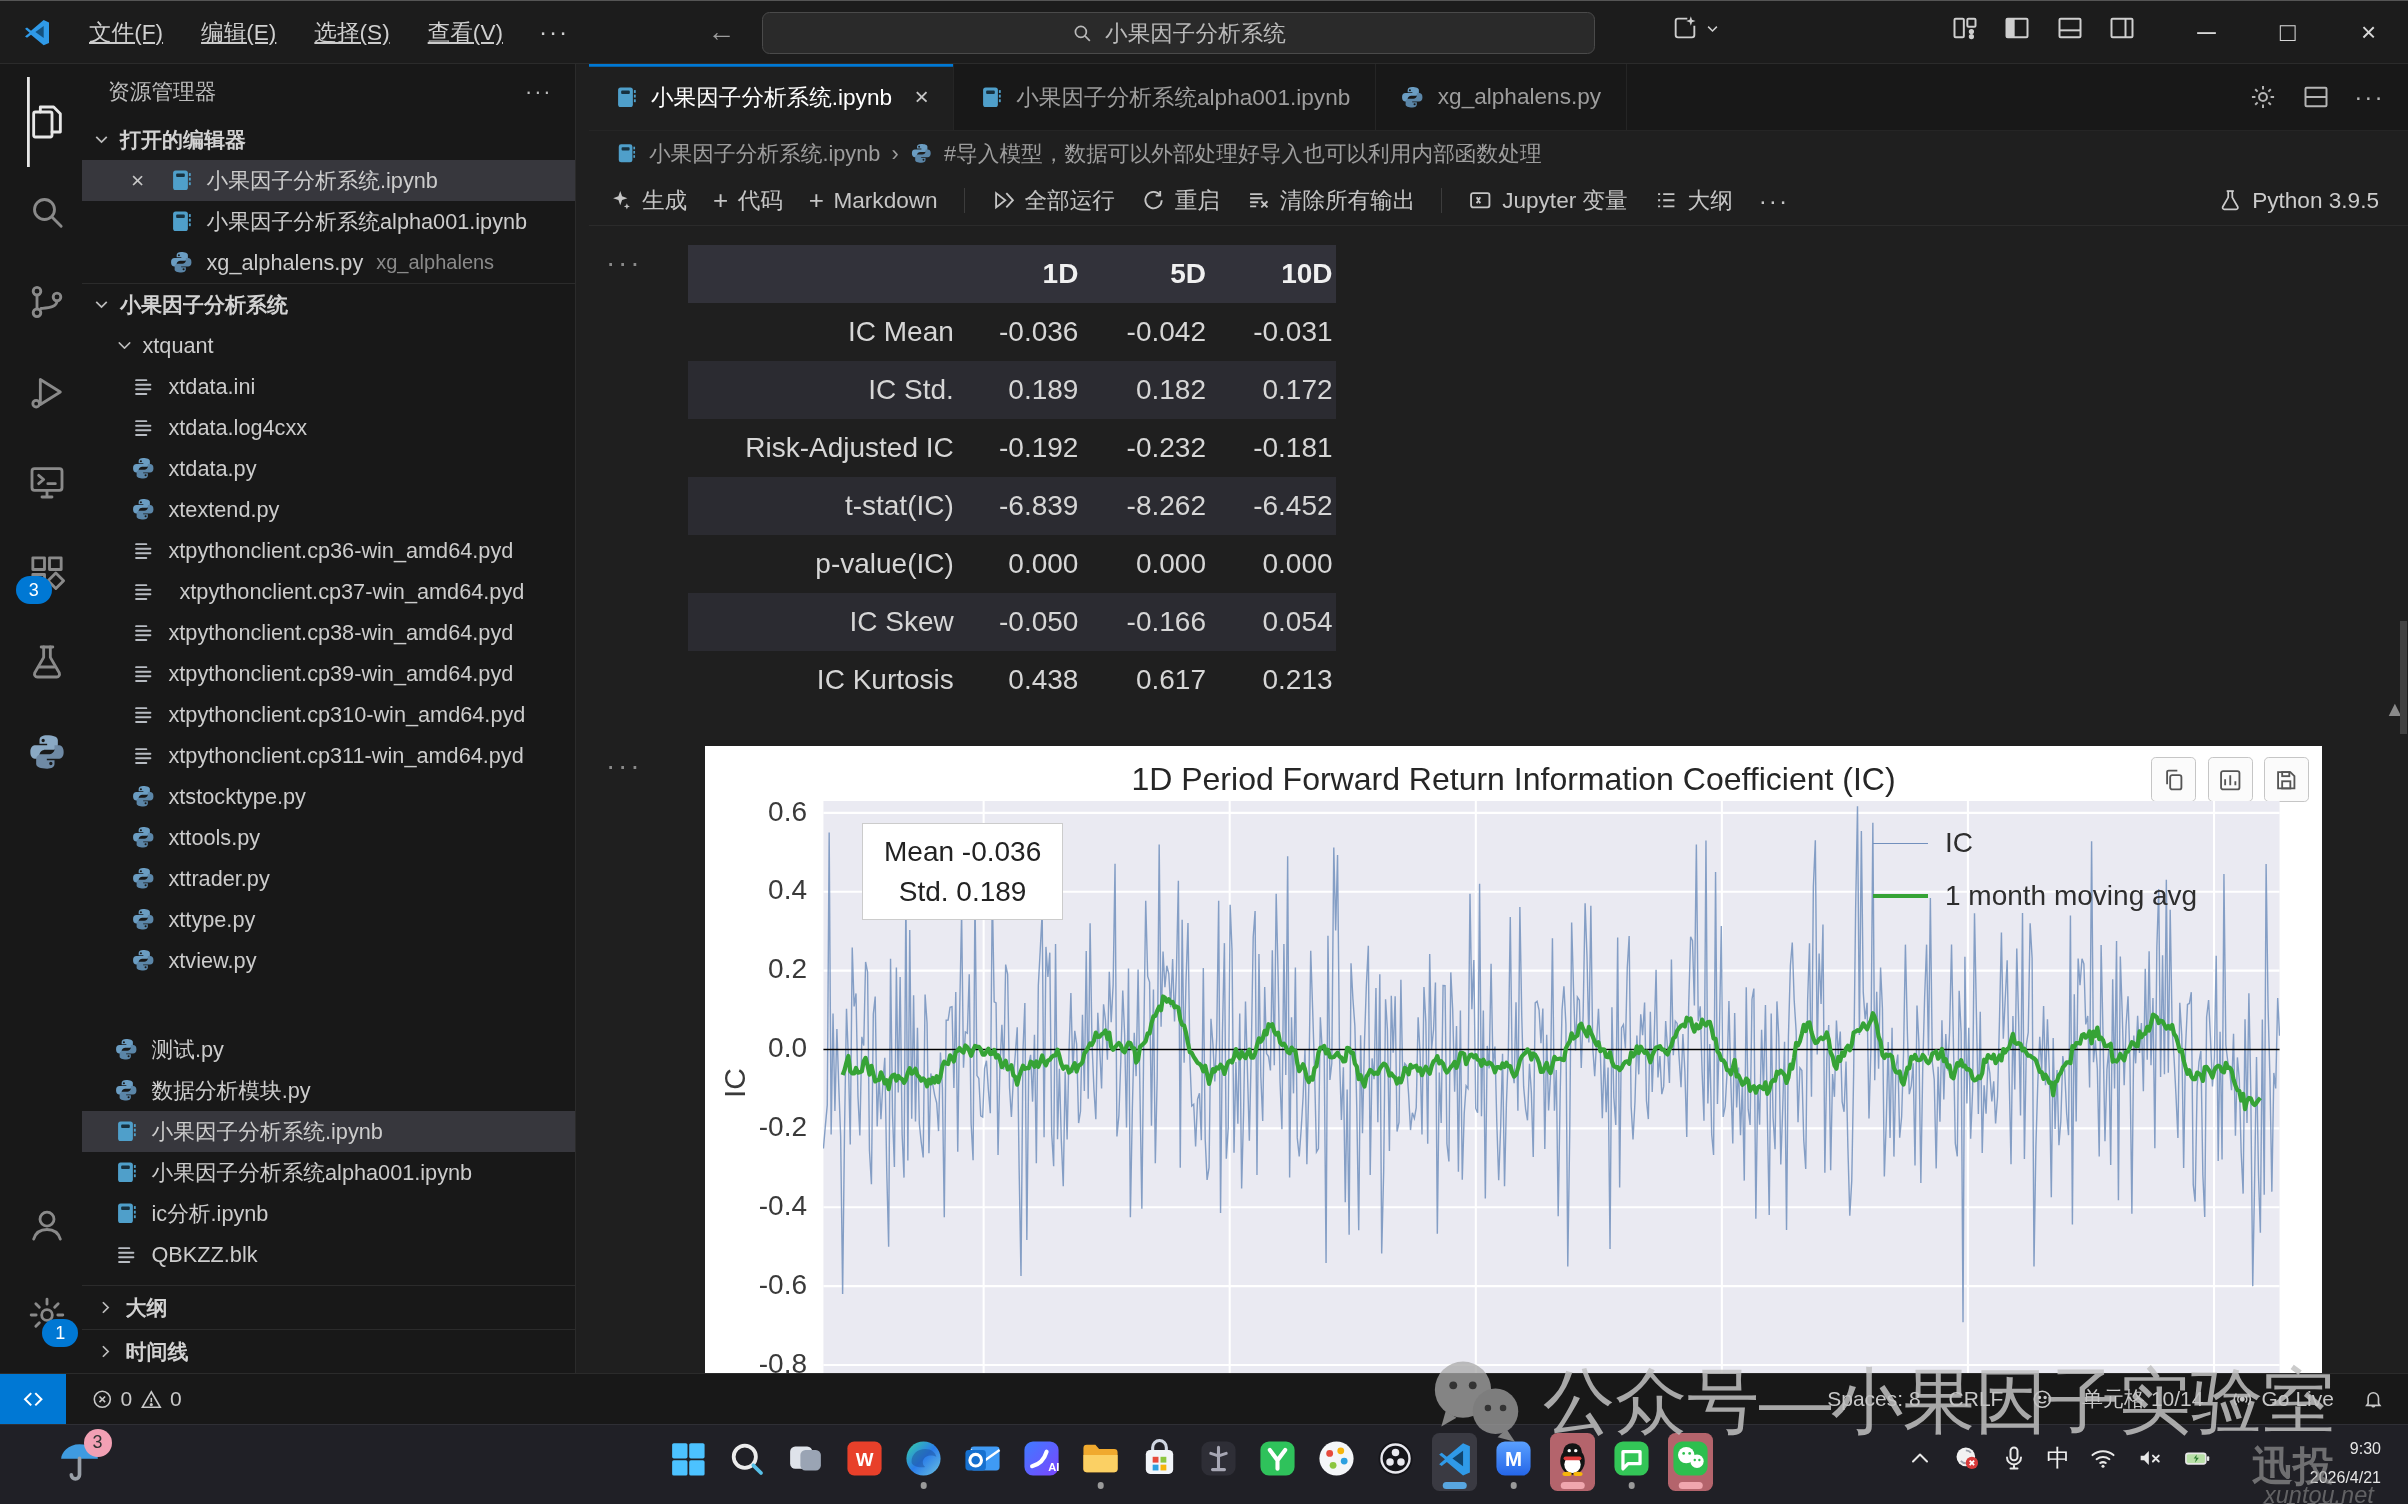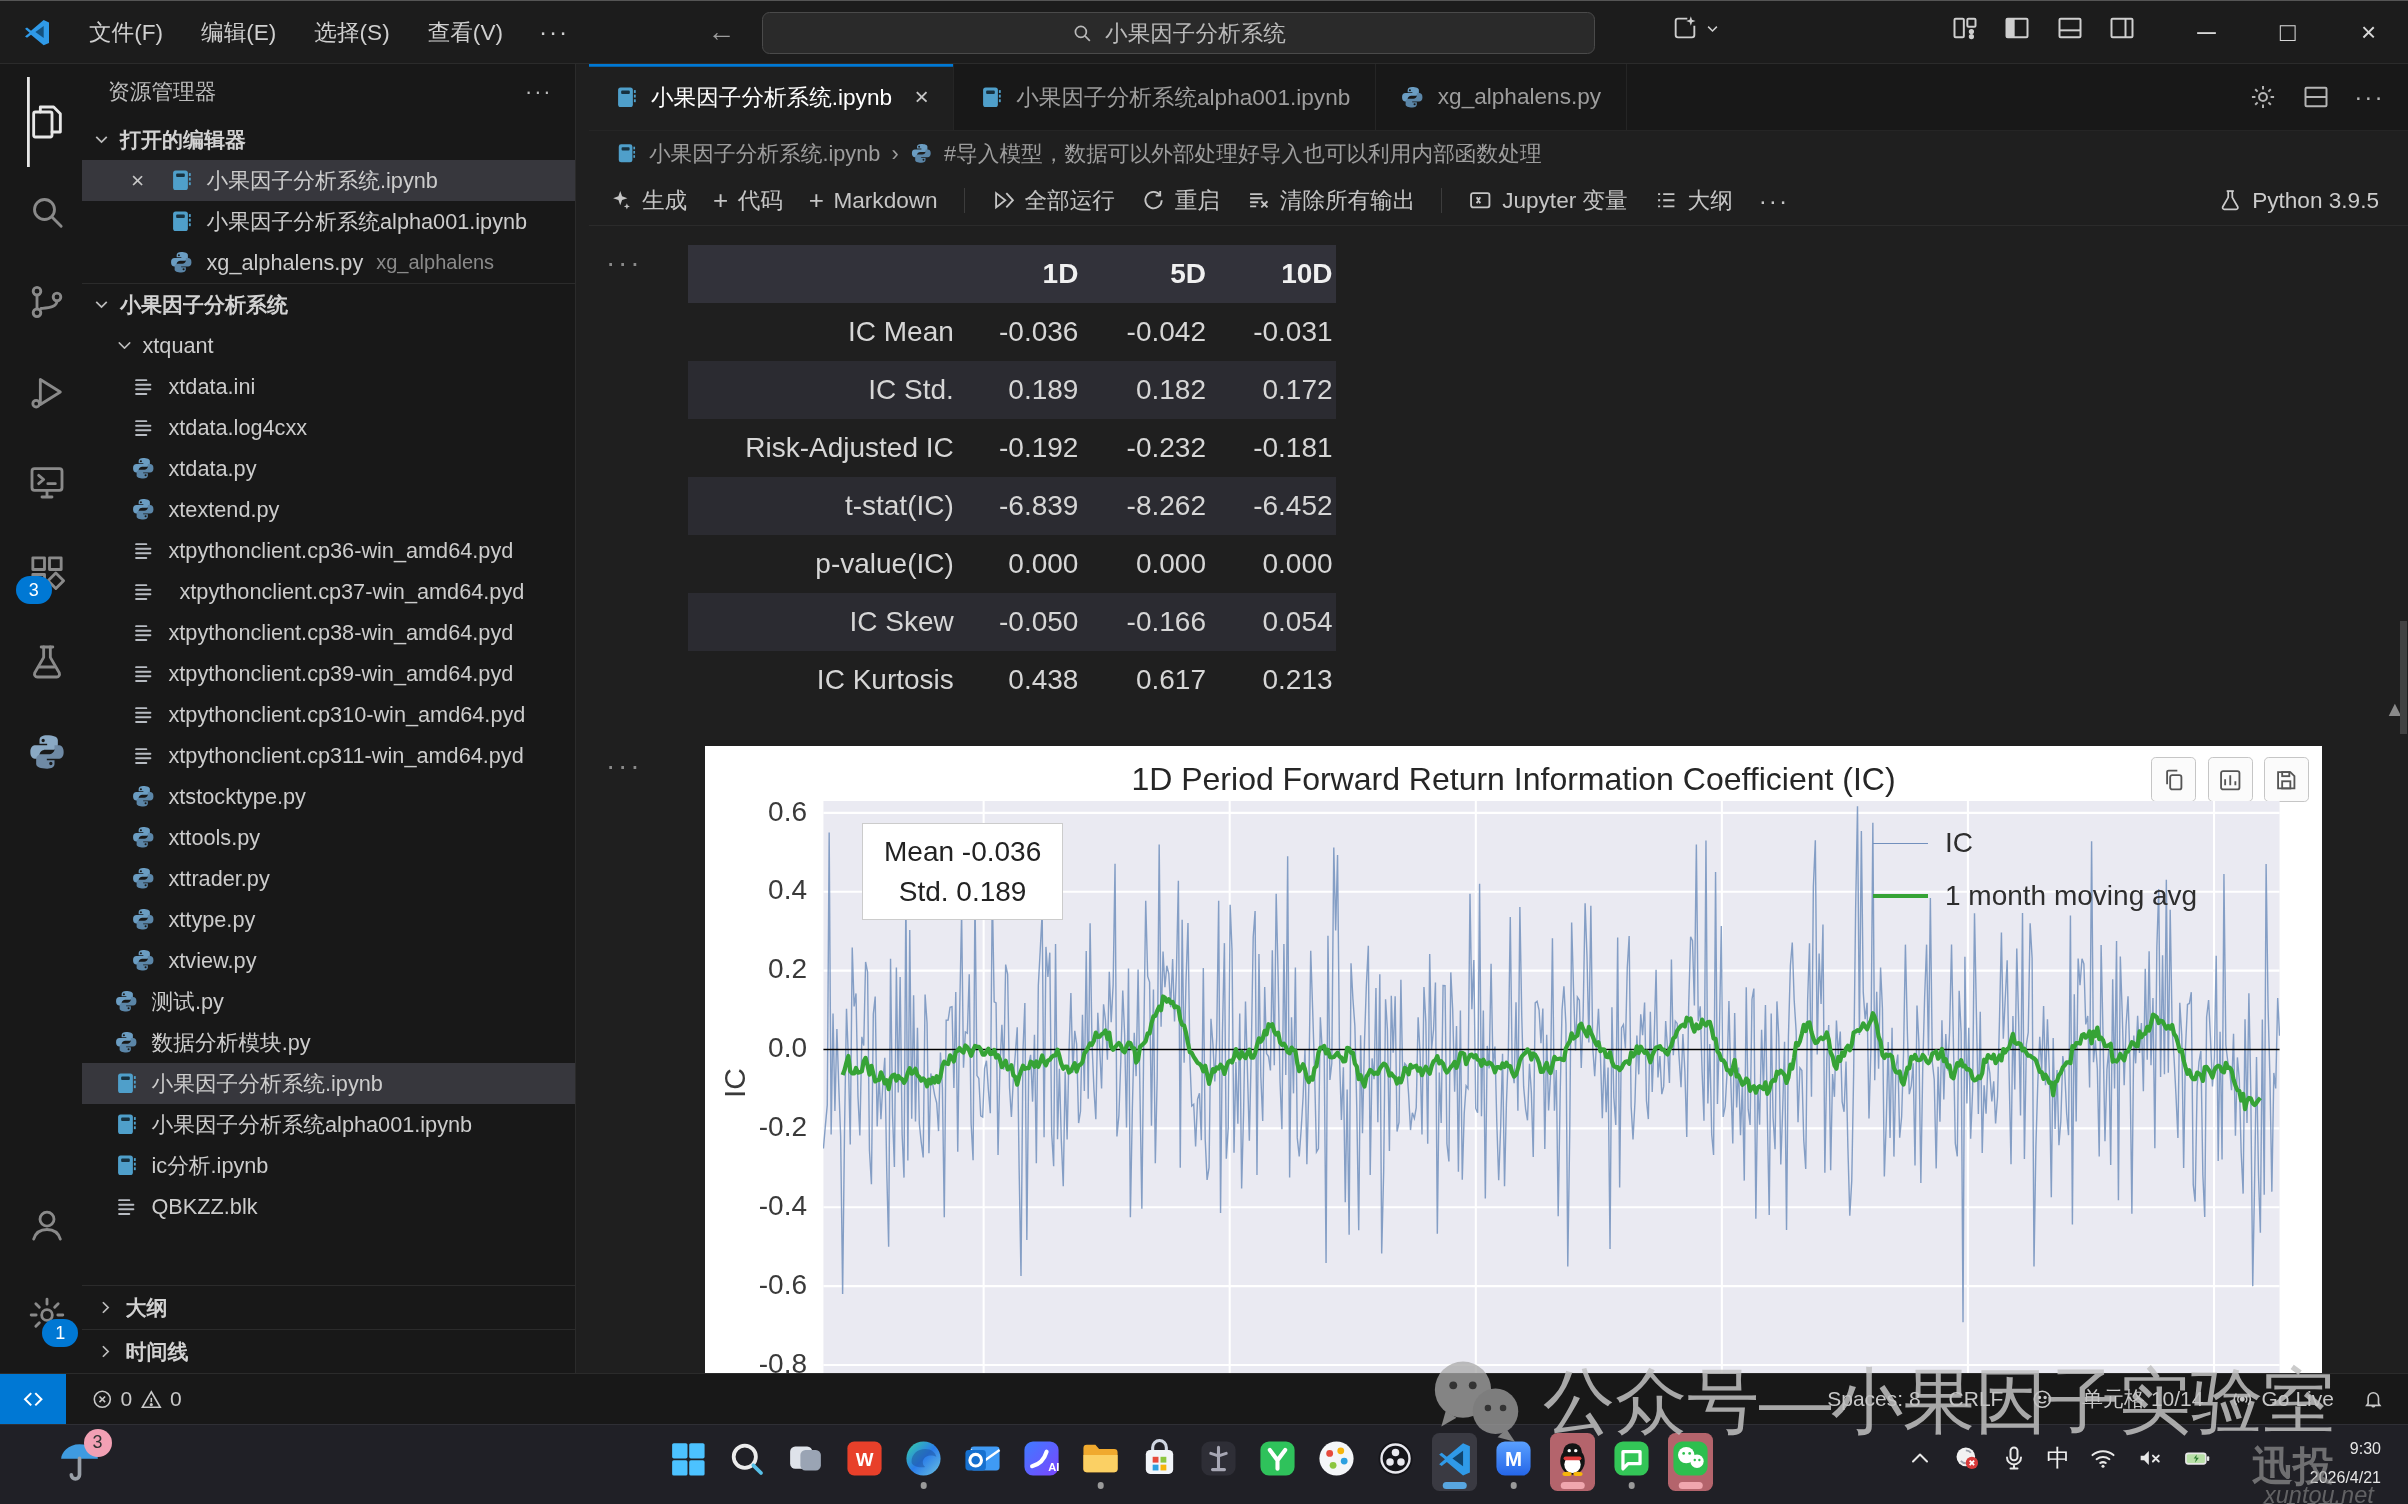--- a/index.html
+++ b/index.html
@@ -128,21 +128,21 @@
 </head>
 <body>
 
 <div id="titlebar">
   <span id="vslogo">
     <svg viewBox="0 0 24 24">
         <path d="M17 3L7.5 11 4.5 8.7 3 9.6l3.4 2.9L3 15.4l1.5 1 3-2.4L17 22l4-1.8V4.8L17 3z" fill="#2f9ae8"></path>
         <path d="M17 7.5v9L10.8 12 17 7.5z" fill="#14517e"></path>
       </svg>
   </span>
-  <div id="menus" style="display: flex;">
+  <div id="menus" style="display: flex; text-decoration: underline;">
       <span class="menu-item">文件(F)</span>
       <span class="menu-item">编辑(E)</span>
       <span class="menu-item">选择(S)</span>
       <span class="menu-item">查看(V)</span>
     </div>
   <span id="menu-overflow">···</span>
   <span class="navarrow" style="margin-left:104px">←</span>
   <span class="navarrow">→</span>
   <div id="searchbox">
     <span class="ic" style="width:22.6px;height:22.6px">
@@ -479,21 +479,21 @@
       </div>
       <div class="row" style="padding-left: 49px;">
         <span class="ficon">
           <svg viewBox="0 0 24 24">
             <path d="M11.9 2c-2.6 0-4.4.9-4.4 2.9V7h4.6v.9H5.3C3.4 7.9 2 9 2 12s1.4 4.1 3.3 4.1h2.2v-2.3c0-1.9 1.6-3.2 3.6-3.2h4.4c1.7 0 3-1.3 3-3V4.9C18.5 2.9 15.8 2 11.9 2zM9.7 4.1a1 1 0 1 1 0 2 1 1 0 0 1 0-2z" fill="#6b9dc2"></path>
             <path d="M12.1 22c2.6 0 4.4-.9 4.4-2.9V17h-4.6v-.9h6.8c1.9 0 3.3-1.1 3.3-4.1s-1.4-4.1-3.3-4.1h-2.2v2.3c0 1.9-1.6 3.2-3.6 3.2H8.5c-1.7 0-3 1.3-3 3v2.7c0 2 2.7 2.9 6.6 2.9zM14.3 19.9a1 1 0 1 1 0-2 1 1 0 0 1 0 2z" fill="#5b86a8"></path>
           </svg>
         </span>
         <span>xtview.py</span>
       </div>
-      <div class="row" style="padding-left: 32px;">
+      <div class="row" style="padding-left: 32px; margin-top: 48px;">
         <span class="ficon">
           <svg viewBox="0 0 24 24">
             <path d="M11.9 2c-2.6 0-4.4.9-4.4 2.9V7h4.6v.9H5.3C3.4 7.9 2 9 2 12s1.4 4.1 3.3 4.1h2.2v-2.3c0-1.9 1.6-3.2 3.6-3.2h4.4c1.7 0 3-1.3 3-3V4.9C18.5 2.9 15.8 2 11.9 2zM9.7 4.1a1 1 0 1 1 0 2 1 1 0 0 1 0-2z" fill="#6b9dc2"></path>
             <path d="M12.1 22c2.6 0 4.4-.9 4.4-2.9V17h-4.6v-.9h6.8c1.9 0 3.3-1.1 3.3-4.1s-1.4-4.1-3.3-4.1h-2.2v2.3c0 1.9-1.6 3.2-3.6 3.2H8.5c-1.7 0-3 1.3-3 3v2.7c0 2 2.7 2.9 6.6 2.9zM14.3 19.9a1 1 0 1 1 0-2 1 1 0 0 1 0 2z" fill="#5b86a8"></path>
           </svg>
         </span>
         <span>测试.py</span>
       </div>
       <div class="row" style="padding-left: 32px;">
         <span class="ficon">

